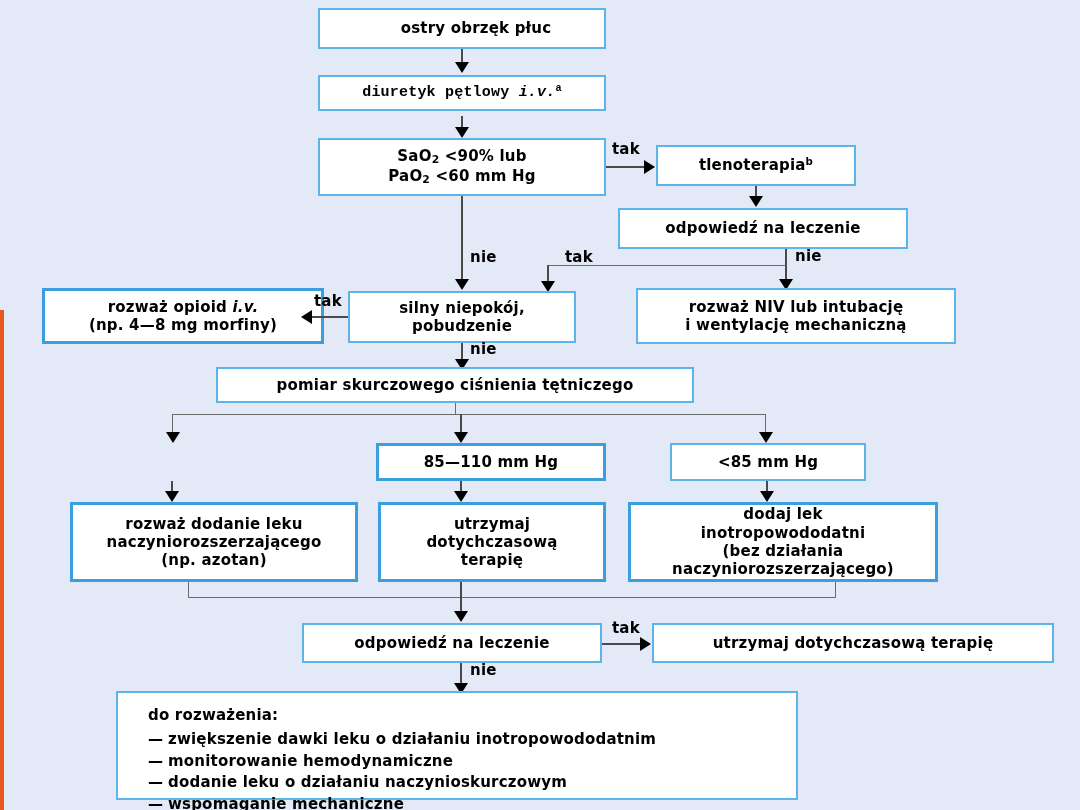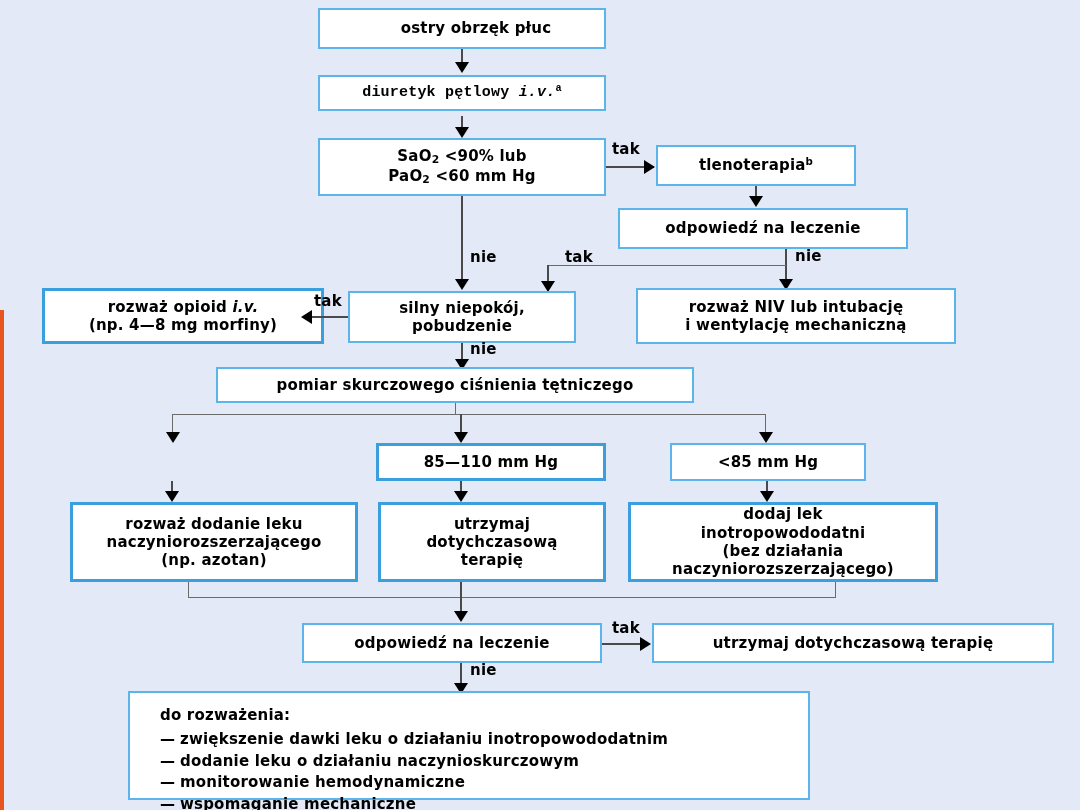--- a/index.html
+++ b/index.html
@@ -252,23 +252,23 @@
   <div class="elabel" style="left:612px; top:619px;">tak</div>
 
   <div class="node" style="left:652px; top:623px; width:402px; height:40px;">
     <span class="inner">utrzymaj dotychczasową terapię</span>
   </div>
 
   <div class="edge v" style="left:460px; top:663px; height:28px;"></div>
   <div class="arrow-down" style="left:454px; top:683px;"></div>
   <div class="elabel" style="left:470px; top:661px;">nie</div>
 
-  <div class="list-node" style="left:128px; top:691px; width:682px; height:109px;">
+  <div class="list-node" style="left:116px; top:691px; width:682px; height:109px;">
     <div class="lead">do rozważenia:</div>
     <ul>
       <li><span class="dash">—</span><span>zwiększenie dawki leku o działaniu inotropowododatnim</span></li>
+      <li><span class="dash">—</span><span>monitorowanie hemodynamiczne</span></li>
       <li><span class="dash">—</span><span>dodanie leku o działaniu naczynioskurczowym</span></li>
-      <li><span class="dash">—</span><span>monitorowanie hemodynamiczne</span></li>
       <li><span class="dash">—</span><span>wspomaganie mechaniczne</span></li>
     </ul>
   </div>
 
 </div>
 
 </body></html>

